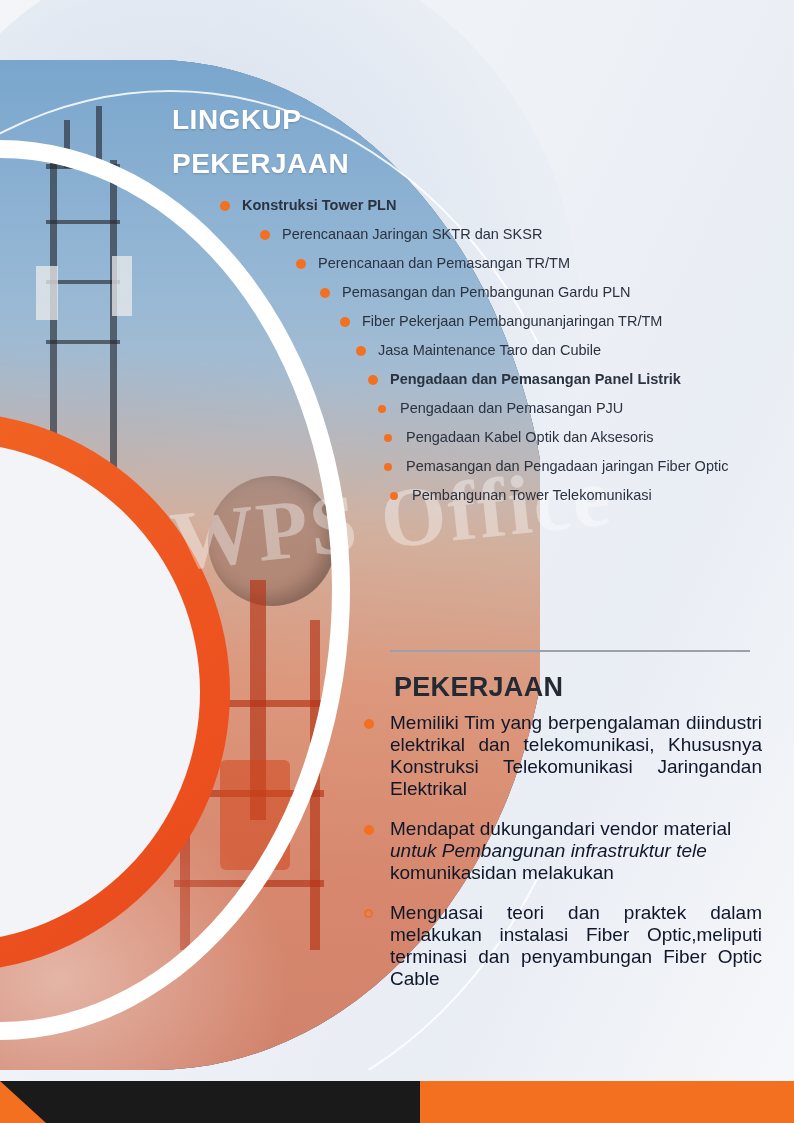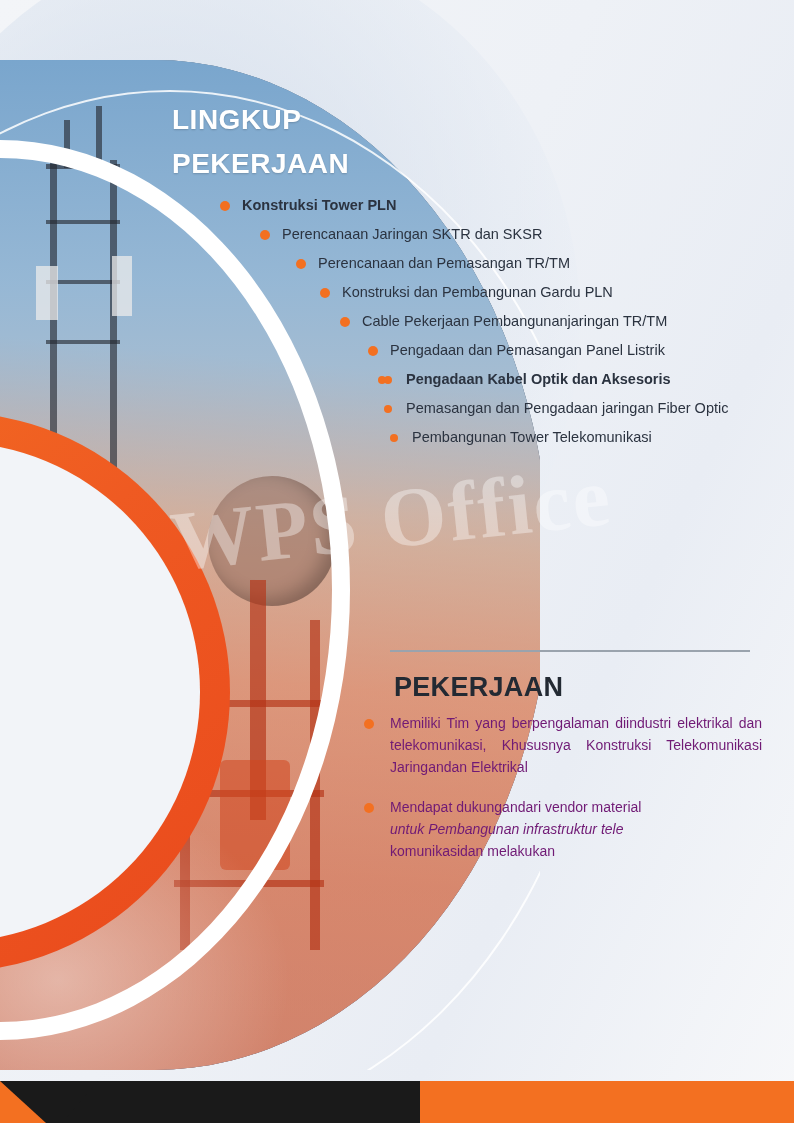--- a/index.html
+++ b/index.html
@@ -204,22 +204,22 @@
   }
   .komp-list {
     position: absolute;
     left: 362px; top: 712px;
     width: 400px;
     margin: 0; padding: 0;
     list-style: none;
   }
   .komp-list li {
     position: relative;
-    color: #701a75;
-    font-size: 14px;
+    color: #0f172a;
+    font-size: 19px;
     line-height: 22px;
     margin-bottom: 18px;
     padding-left: 28px;
     text-align: justify;
   }
   .komp-list li .dot {
     position: absolute;
     left: 2px; top: 7px;
     width: 10px; height: 10px;
     border-radius: 50%;
@@ -287,39 +287,44 @@
 
     <div class="title-block">
       <div class="l1">LINGKUP</div>
       <div class="l2">PEKERJAAN</div>
     </div>
 
     <ul class="list">
       <li style="margin-left:42px;font-weight:bold;"><span class="dot"></span><span>Konstruksi Tower PLN</span></li>
       <li style="margin-left:82px;"><span class="dot"></span><span>Perencanaan Jaringan SKTR dan SKSR</span></li>
       <li style="margin-left:118px;"><span class="dot"></span><span>Perencanaan dan Pemasangan TR/TM</span></li>
-      <li style="margin-left:142px;"><span class="dot"></span><span>Konstruksi dan Pembangunan Gardu PLN</span></li>
-      <li style="margin-left:162px;"><span class="dot"></span><span>Cable Pekerjaan Pembangunanjaringan TR/TM</span></li>
-      <li style="margin-left:190px;"><span class="dot"></span><span>Pengadaan dan Pemasangan Panel Listrik</span></li>
-      <li class="small-dot" style="margin-left:200px;"><span class="dot"></span></li>
-      <li class="small-dot" style="margin-left:206px;font-weight:bold;"><span class="dot"></span><span>Pengadaan Kabel Optik dan Aksesoris</span></li>
+      <li style="margin-left:142px;"><span class="dot"></span><span>Pemasangan dan Pembangunan Gardu PLN</span></li>
+      <li style="margin-left:162px;"><span class="dot"></span><span>Fiber Pekerjaan Pembangunanjaringan TR/TM</span></li>
+      <li style="margin-left:178px;"><span class="dot"></span><span>Jasa Maintenance Taro dan Cubile</span></li>
+      <li style="margin-left:190px;font-weight:bold;"><span class="dot"></span><span>Pengadaan dan Pemasangan Panel Listrik</span></li>
+      <li class="small-dot" style="margin-left:200px;"><span class="dot"></span><span>Pengadaan dan Pemasangan PJU</span></li>
+      <li class="small-dot" style="margin-left:206px;"><span class="dot"></span><span>Pengadaan Kabel Optik dan Aksesoris</span></li>
       <li class="small-dot" style="margin-left:206px; width:390px; text-align:justify;"><span class="dot"></span><span>Pemasangan dan Pengadaan jaringan Fiber Optic</span></li>
       <li class="small-dot" style="margin-left:212px;"><span class="dot"></span><span>Pembangunan Tower Telekomunikasi</span></li>
     </ul>
 
     <div class="divider"></div>
     <div class="kompetensi-title">PEKERJAAN</div>
 
     <ul class="komp-list">
       <li>
         <span class="dot"></span>
         <span>Memiliki Tim yang berpengalaman diindustri elektrikal dan telekomunikasi, Khususnya Konstruksi Telekomunikasi Jaringandan Elektrikal</span>
       </li>
       <li>
         <span class="dot"></span>
         <span class="komp-line">Mendapat dukungandari vendor material</span>
         <em class="komp-line">untuk Pembangunan infrastruktur tele</em>
         <span class="komp-line">komunikasidan melakukan</span>
       </li>
+      <li class="hollow">
+        <span class="dot"></span>
+        <span>Menguasai teori dan praktek dalam melakukan instalasi Fiber Optic,meliputi terminasi dan penyambungan Fiber Optic Cable</span>
+      </li>
     </ul>
 
   </div>
 </div>
 
 </body></html>

